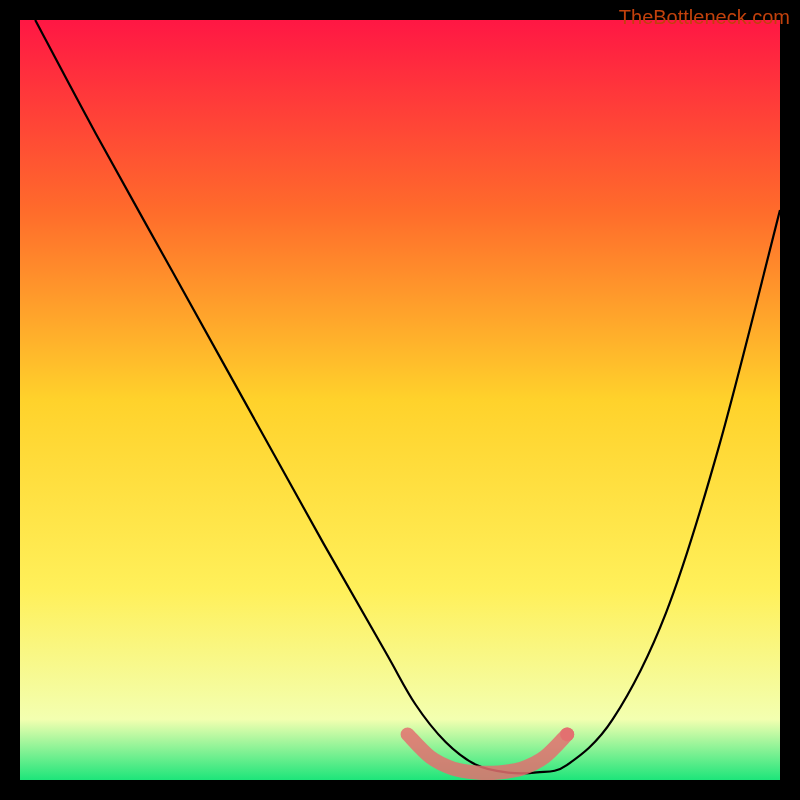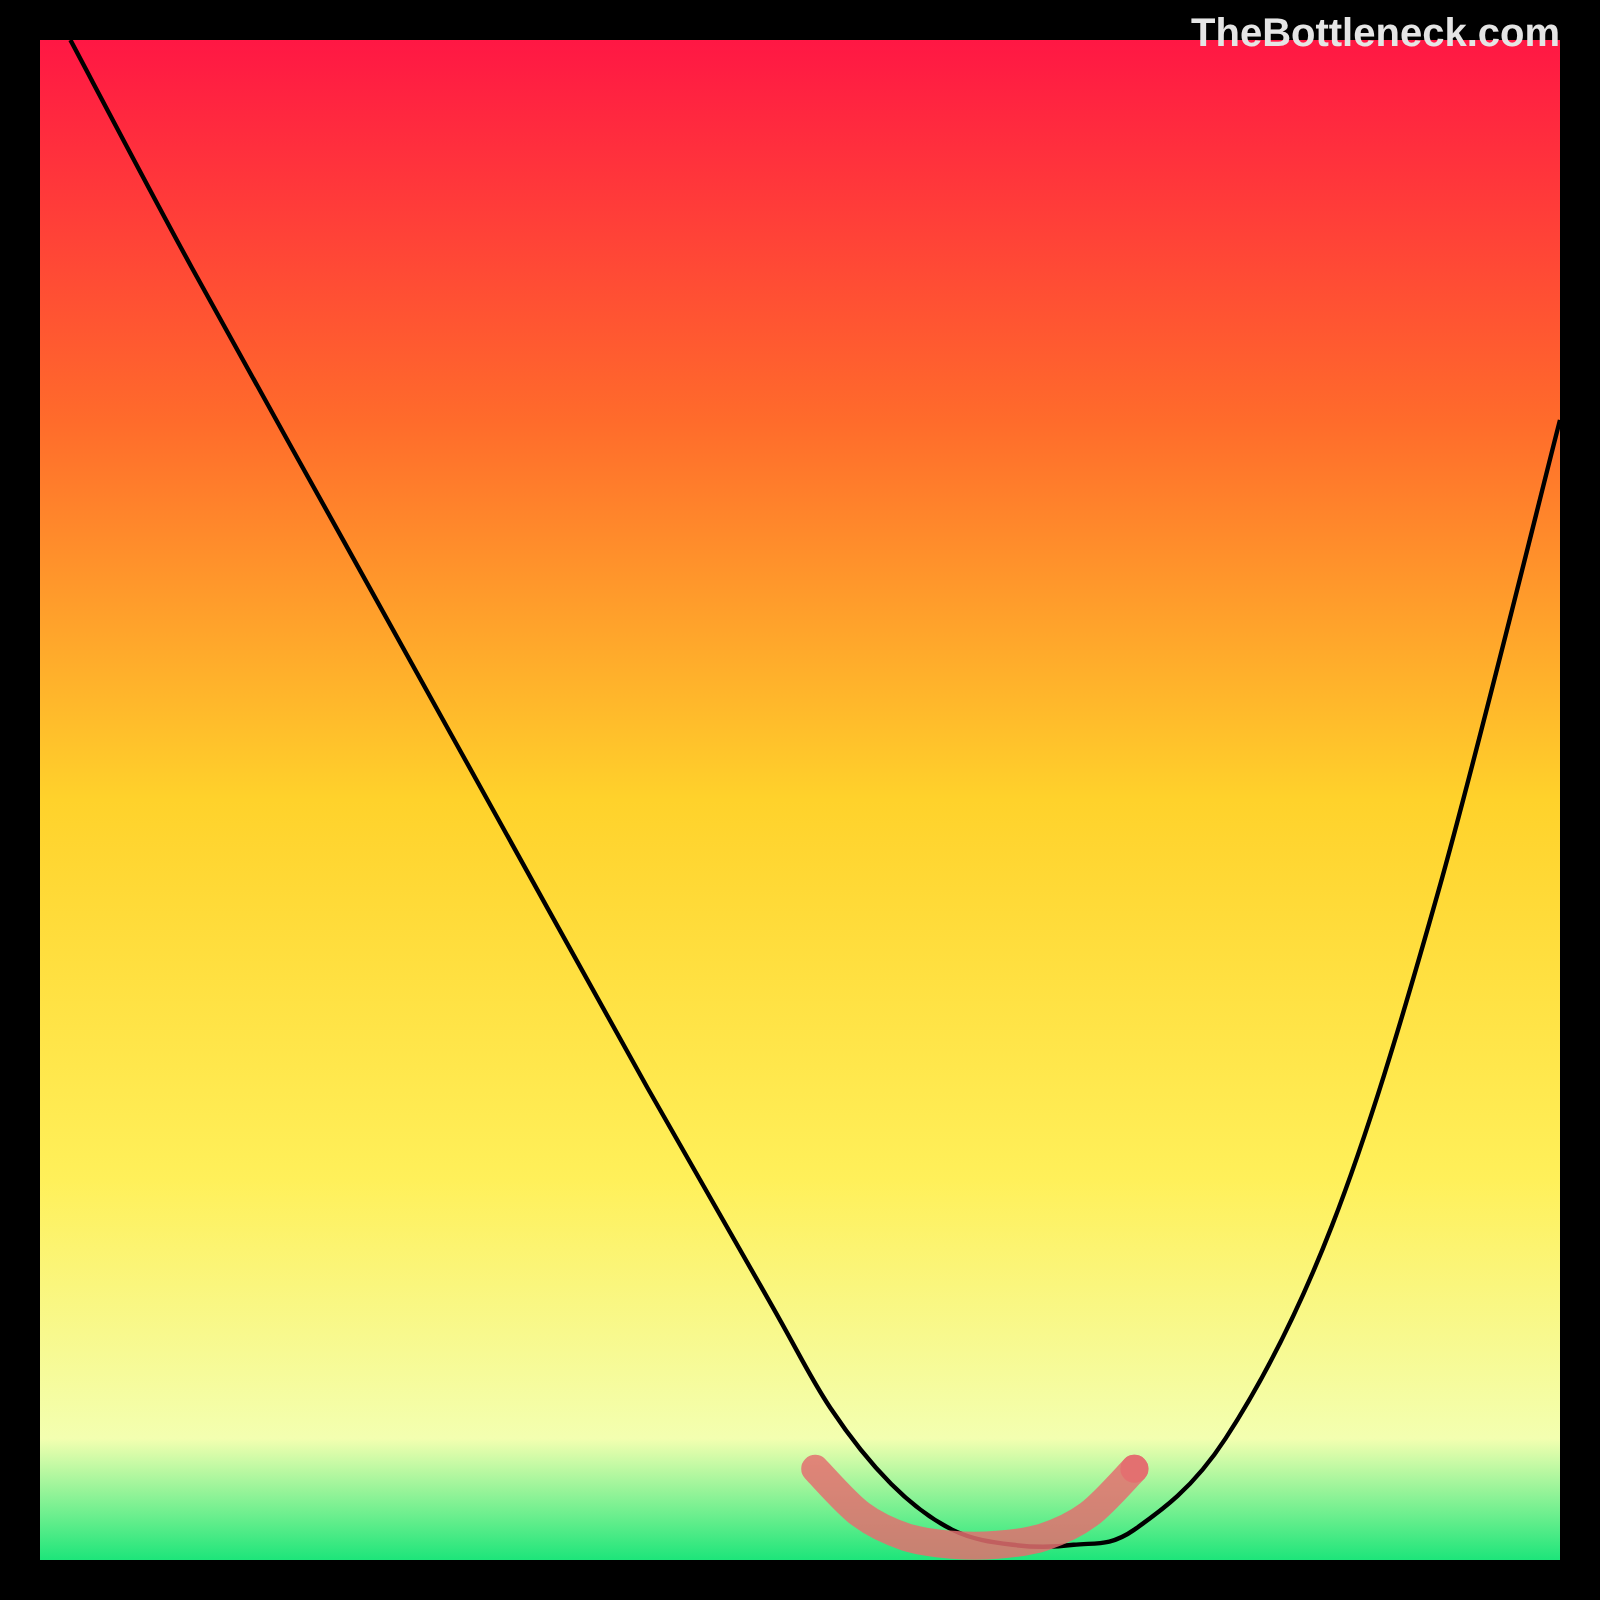--- a/index.html
+++ b/index.html
@@ -7,24 +7,24 @@
     padding: 0;
     width: 800px;
     height: 800px;
     background: #000;
     position: relative;
     font-family: Arial, sans-serif;
   }
   .watermark {
     position: absolute;
     top: 6px;
-    right: 20px;
-    color: #e5e5e5;
+    right: 10px;
+    color: #c2410c;
     font-size: 20px;
-    font-weight: 700;
+    font-weight: 400;
     z-index: 10;
   }
   .plot-area {
     position: absolute;
     left: 20px;
     top: 20px;
     width: 760px;
     height: 760px;
   }
   svg {

